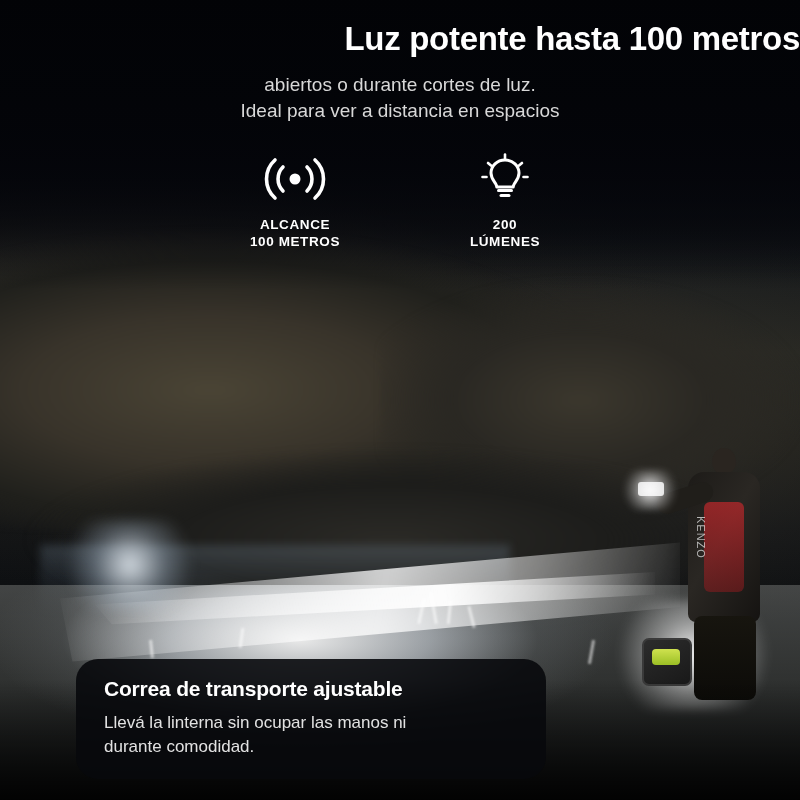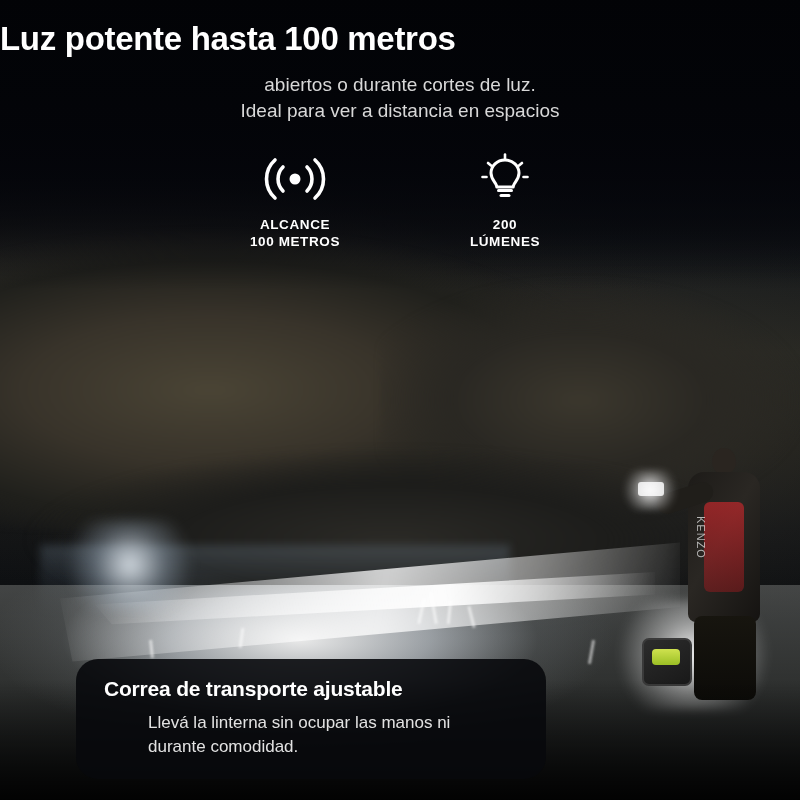--- a/index.html
+++ b/index.html
@@ -187,21 +187,21 @@
 
   
   .top-overlay {
     position: absolute;
     left: 0; top: 0; width: 100%; height: 290px;
     background: linear-gradient(180deg, rgba(2,3,6,0.97) 0%, rgba(3,4,8,0.92) 45%, rgba(4,5,9,0.55) 78%, rgba(6,7,10,0) 100%);
   }
   .headline {
     position: absolute;
     left: 0; top: 20px; width: 100%;
-    text-align: left;
+    text-align: right;
     color: #ffffff;
     font-size: 33px;
     font-weight: bold;
     letter-spacing: -0.3px;
   }
   .subline {
     position: absolute;
     left: 0; top: 72px; width: 100%;
     text-align: center;
     color: #d8d8d8;
@@ -250,21 +250,20 @@
     color: #ffffff;
     font-size: 21px;
     font-weight: bold;
     letter-spacing: -0.2px;
   }
   .bottom-card .bc-body {
     margin-top: 10px;
     color: #e2e2e2;
     font-size: 17px;
     line-height: 24px;
-    margin-left: 44px;
   }
   .bottom-fade {
     position: absolute;
     left: 0; bottom: 0; width: 100%; height: 120px;
     background: linear-gradient(180deg, rgba(0,0,0,0) 0%, rgba(0,0,0,0.55) 60%, rgba(0,0,0,0.9) 100%);
     pointer-events: none;
   }
 </style>
 </head>
 <body>

